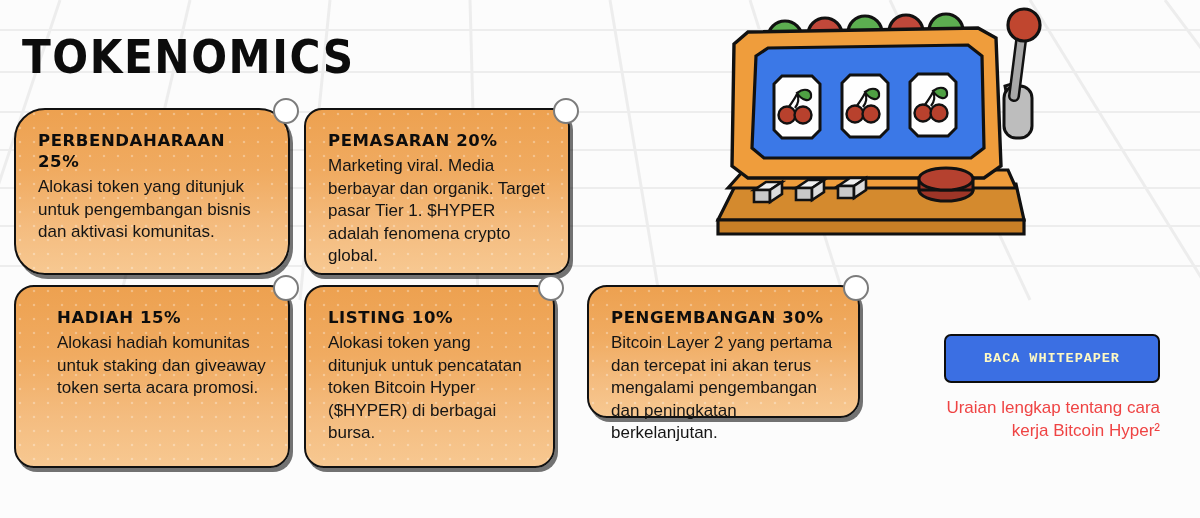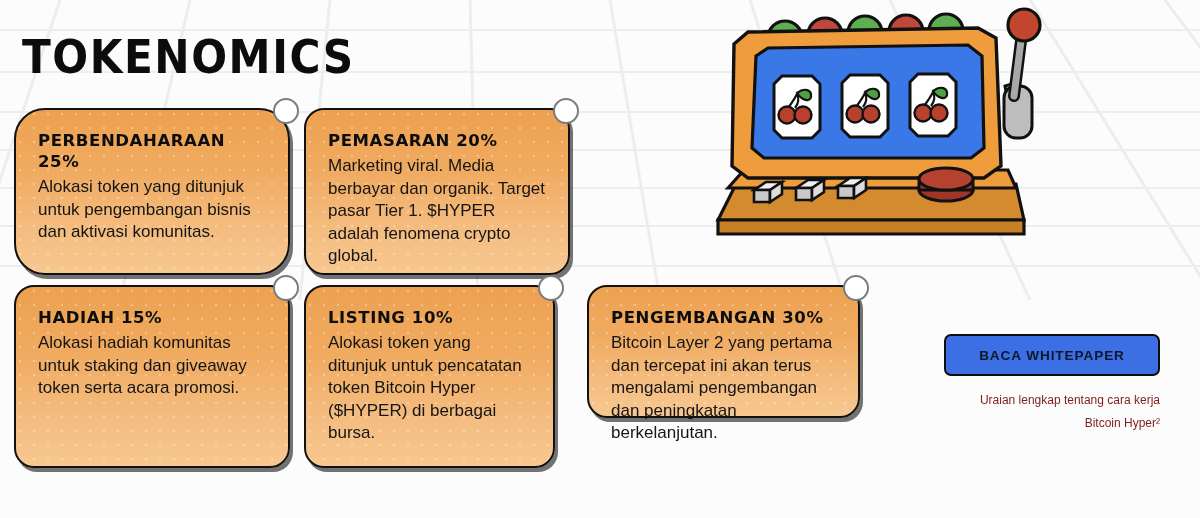--- a/index.html
+++ b/index.html
@@ -94,38 +94,38 @@
     position: absolute;
     left: 944px;
     top: 334px;
     width: 216px;
     z-index: 5;
   }
 
   #whitepaper-button {
     display: block;
     width: 100%;
-    height: 42px;
+    height: 49px;
     border: 2.2px solid #0d0d0d;
     border-radius: 7px;
     background: #3b6fe3;
-    color: #0f172a;
+    color: #fef9c3;
     font-size: 13.6px;
     font-weight: 700;
     letter-spacing: 0.9px;
     cursor: pointer;
-    font-family: Liberation Sans, sans-serif;
+    font-family: Liberation Mono, monospace;
   }
 
   #cta-caption {
     margin-top: 13px;
     text-align: right;
-    font-size: 12px;
+    font-size: 17px;
     line-height: 23px;
-    color: #7f1d1d;
+    color: #ef4444;
   }
 
   
   #slot-machine {
     position: absolute;
     left: 706px;
     top: -2px;
     width: 350px;
     height: 246px;
     z-index: 3;
@@ -240,29 +240,29 @@
 </svg>
 
 <div class="card" style="left:14px; top:108px; width:276px; height:167px;border-radius:31px;">
   <span class="card-knob"></span>
   <div class="card-inner">
     <div class="card-title">PERBENDAHARAAN 25%</div>
     <div class="card-body">Alokasi token yang ditunjuk untuk pengembangan bisnis dan aktivasi komunitas.</div>
   </div>
 </div>
 
-<div class="card" style="left:304px; top:108px; width:266px; height:167px;">
+<div class="card" style="left:304px; top:108px; width:266px; height:167px;border-radius:18px;">
   <span class="card-knob"></span>
   <div class="card-inner">
     <div class="card-title">PEMASARAN 20%</div>
     <div class="card-body">Marketing viral. Media berbayar dan organik. Target pasar Tier 1. $HYPER adalah fenomena crypto global.</div>
   </div>
 </div>
 
-<div class="card" style="left:14px; top:285px; width:276px; height:183px;">
+<div class="card" style="left:14px; top:285px; width:276px; height:183px;padding-left:19px;">
   <span class="card-knob"></span>
   <div class="card-inner">
     <div class="card-title">HADIAH 15%</div>
     <div class="card-body">Alokasi hadiah komunitas untuk staking dan giveaway token serta acara promosi.</div>
   </div>
 </div>
 
 <div class="card" style="left:304px; top:285px; width:251px; height:183px;">
   <span class="card-knob"></span>
   <div class="card-inner">

